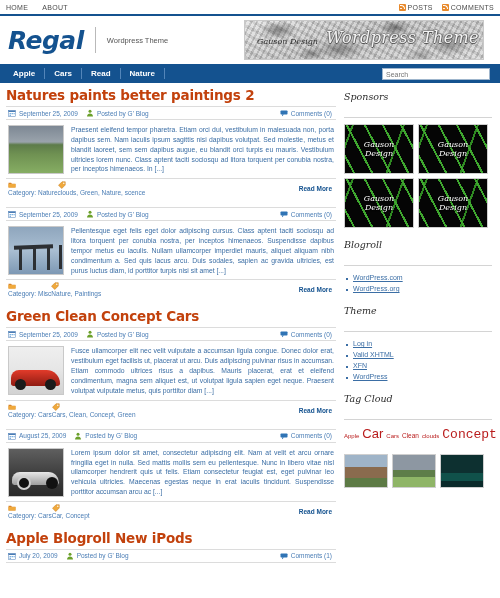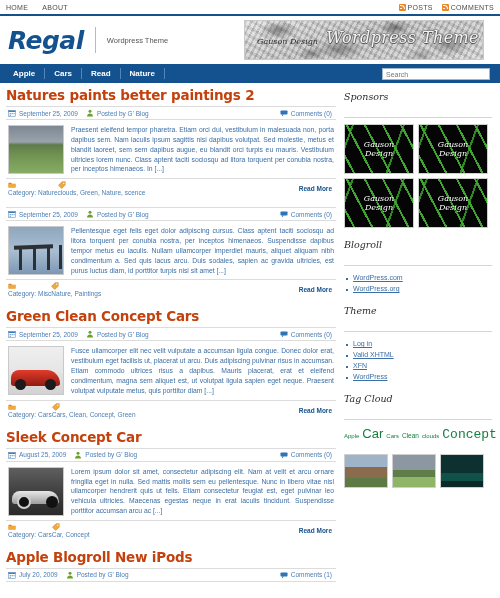--- a/index.html
+++ b/index.html
@@ -289,21 +289,21 @@
   }
   .slist li::before {
     content: "";
     position: absolute; left: 2px; top: 6px;
     width: 2px; height: 2px;
     background: #3b6ea5;
   }
   .slist li.u { text-decoration: underline; }
   .tagcloud { line-height: 1.25; }
   .tagcloud a {
-    color: #15803d;
+    color: #b91c1c;
     text-decoration: none;
     margin-right: 3px;
     font-family: "Liberation Sans", sans-serif;
     text-align: right;
   }
   .photos { display: flex; gap: 4px; }
   .photo {
     width: 44px; height: 34px;
     border: 1px solid #cfcfcf;
     overflow: hidden;
@@ -496,21 +496,20 @@
                 <rect x="1" y="6" width="14" height="7" fill="#f0a93c"></rect>
               </svg><span>Category: Cars</span></span>
             <span class="mi"><svg class="ico" viewBox="0 0 16 16">
                 <path d="M1 8.5 L8 1.5 H14.5 V8 L7.5 15 Z" fill="#f0a93c" stroke="#c07a1d" stroke-width="1"></path>
                 <circle cx="11.6" cy="4.4" r="1.4" fill="#fff"></circle>
               </svg><span>Cars, Clean, Concept, Green</span></span>
             <span class="readmore">Read More</span>
           </div>
         </div>
         <div class="post">
-          <h2>Sleek Concept Car</h2>
           <div class="meta">
             <span class="mi">
               <svg class="ico" viewBox="0 0 16 16">
                 <rect x="1" y="3" width="14" height="12" fill="#fff" stroke="#4a7db5"></rect>
                 <rect x="1" y="3" width="14" height="3" fill="#4a7db5"></rect>
                 <rect x="3" y="8" width="3" height="2.5" fill="#7fb2e0"></rect>
                 <rect x="7" y="8" width="3" height="2.5" fill="#7fb2e0"></rect>
                 <rect x="11" y="8" width="2.5" height="2.5" fill="#7fb2e0"></rect>
                 <rect x="3" y="11.5" width="3" height="2.5" fill="#7fb2e0"></rect>
               </svg>

